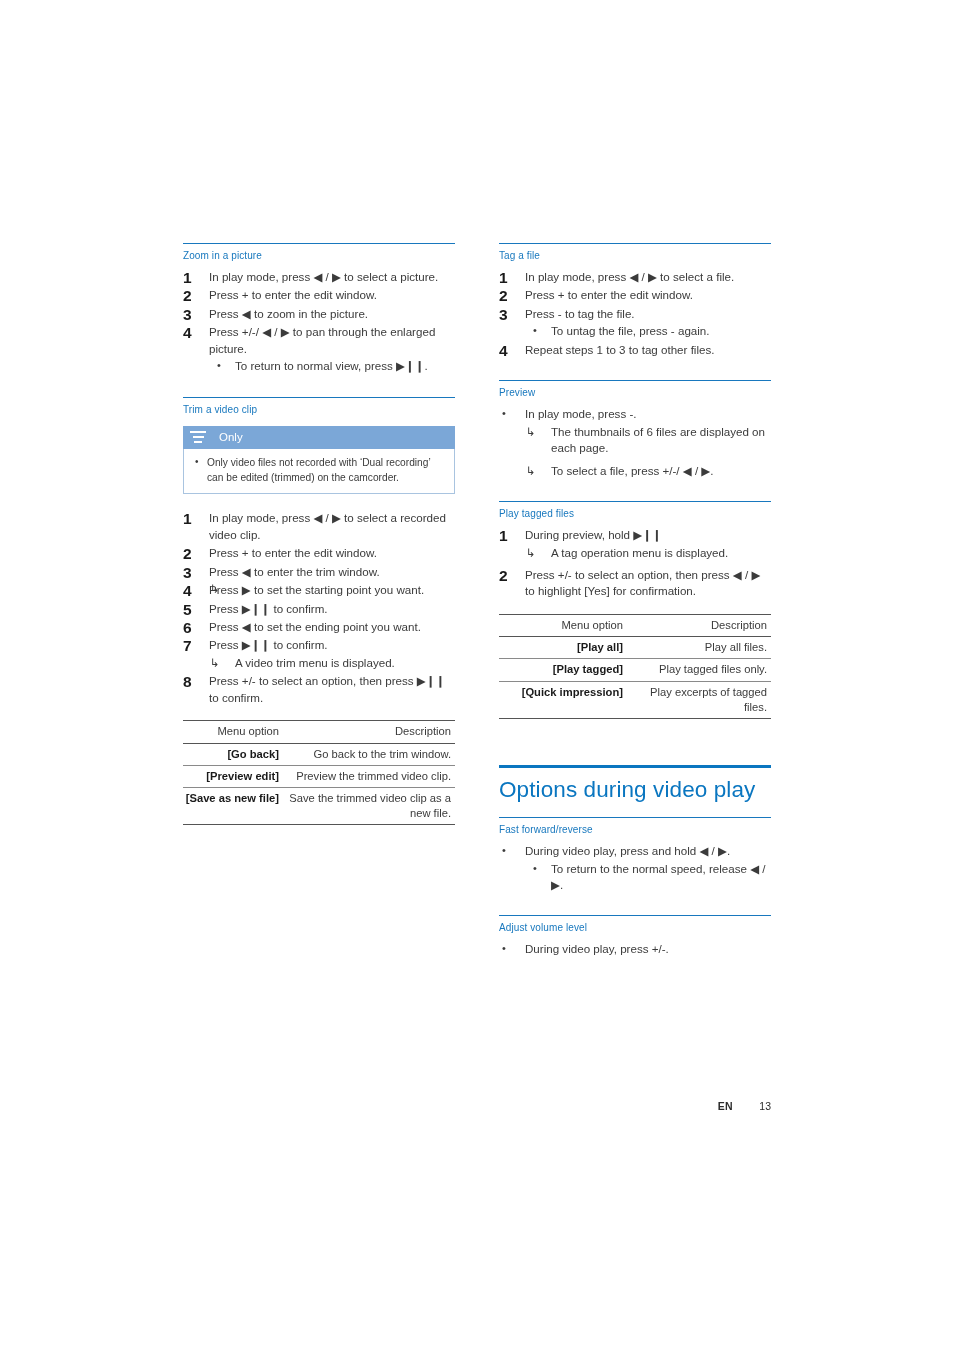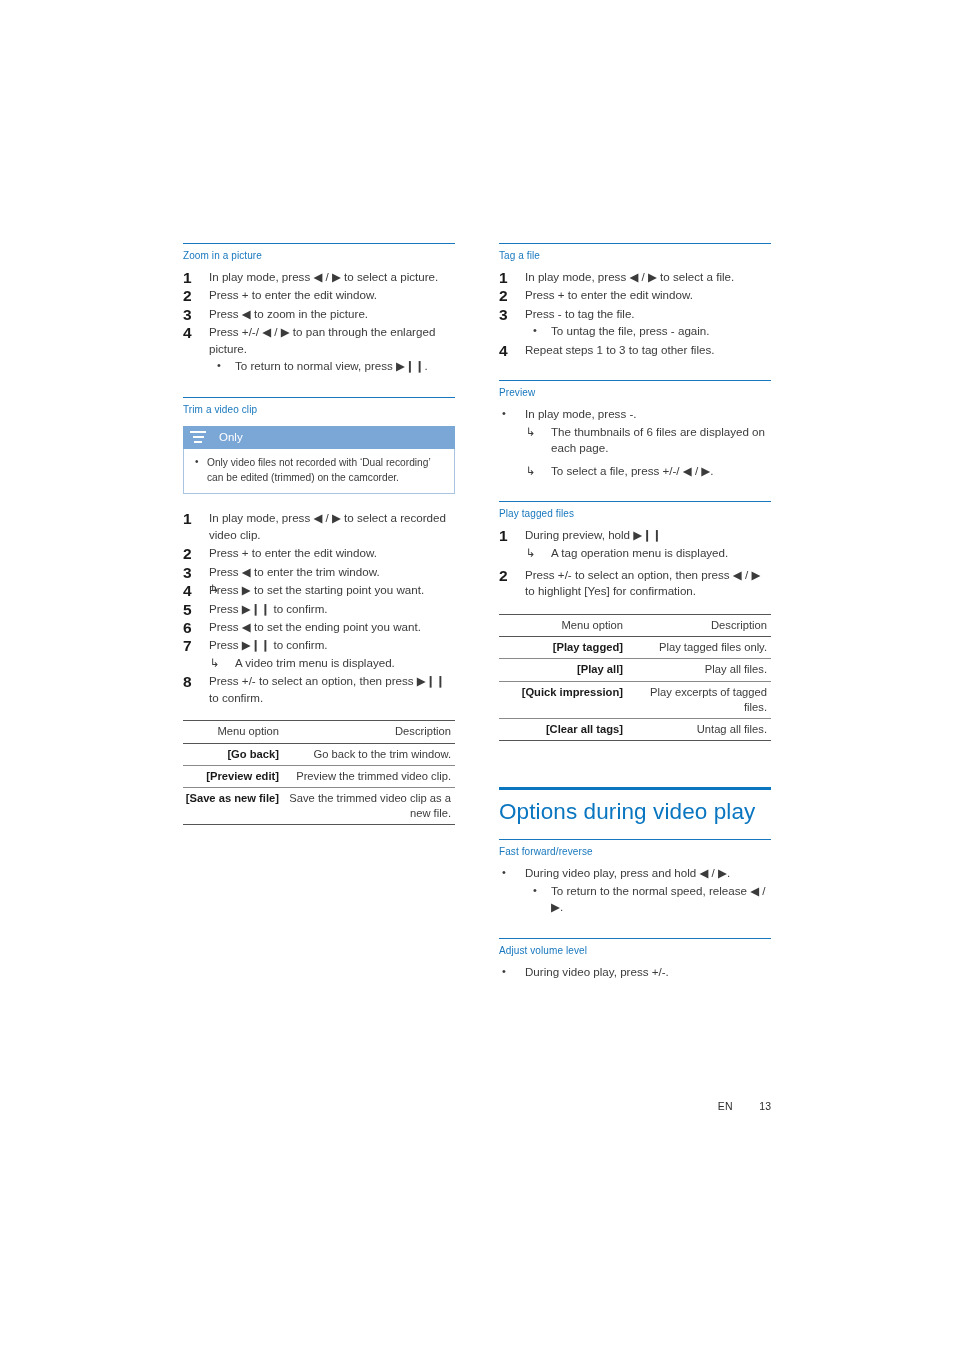--- a/index.html
+++ b/index.html
@@ -227,21 +227,21 @@
   
   .footer {
     position: absolute;
     left: 183px;
     top: 1100px;
     width: 588px;
     text-align: right;
     font-size: 10.5px;
     color: #2b2b2b;
   }
-  .footer .lang { font-weight: normal; letter-spacing: 0.3px; }
+  .footer .lang { font-weight: bold; letter-spacing: 0.3px; }
   .footer .pg { display: inline-block; width: 38px; text-align: right; }
 </style>
 </head>
 <body>
 
 <div class="page">
   <div class="cols">
 
     <div class="col col-left">
 
@@ -439,34 +439,30 @@
               <col style="width:144px">
             </colgroup>
           <thead>
             <tr>
               <th>Menu option</th>
               <th>Description</th>
             </tr>
           </thead>
           <tbody>
             <tr>
+              <td class="opt">[Play all]</td>
+              <td>Play all files.</td>
+            </tr>
+            <tr>
               <td class="opt">[Play tagged]</td>
               <td>Play tagged files only.</td>
             </tr>
             <tr>
-              <td class="opt">[Play all]</td>
-              <td>Play all files.</td>
-            </tr>
-            <tr>
               <td class="opt">[Quick impression]</td>
               <td>Play excerpts of tagged files.</td>
-            </tr>
-            <tr>
-              <td class="opt">[Clear all tags]</td>
-              <td>Untag all files.</td>
             </tr>
           </tbody>
         </table>
       </div>
 
       <div class="sect" style="margin-top:46px">
         <div class="rule-thick"></div>
         <h1 class="main">Options during video play</h1>
 
         <div class="sect">

